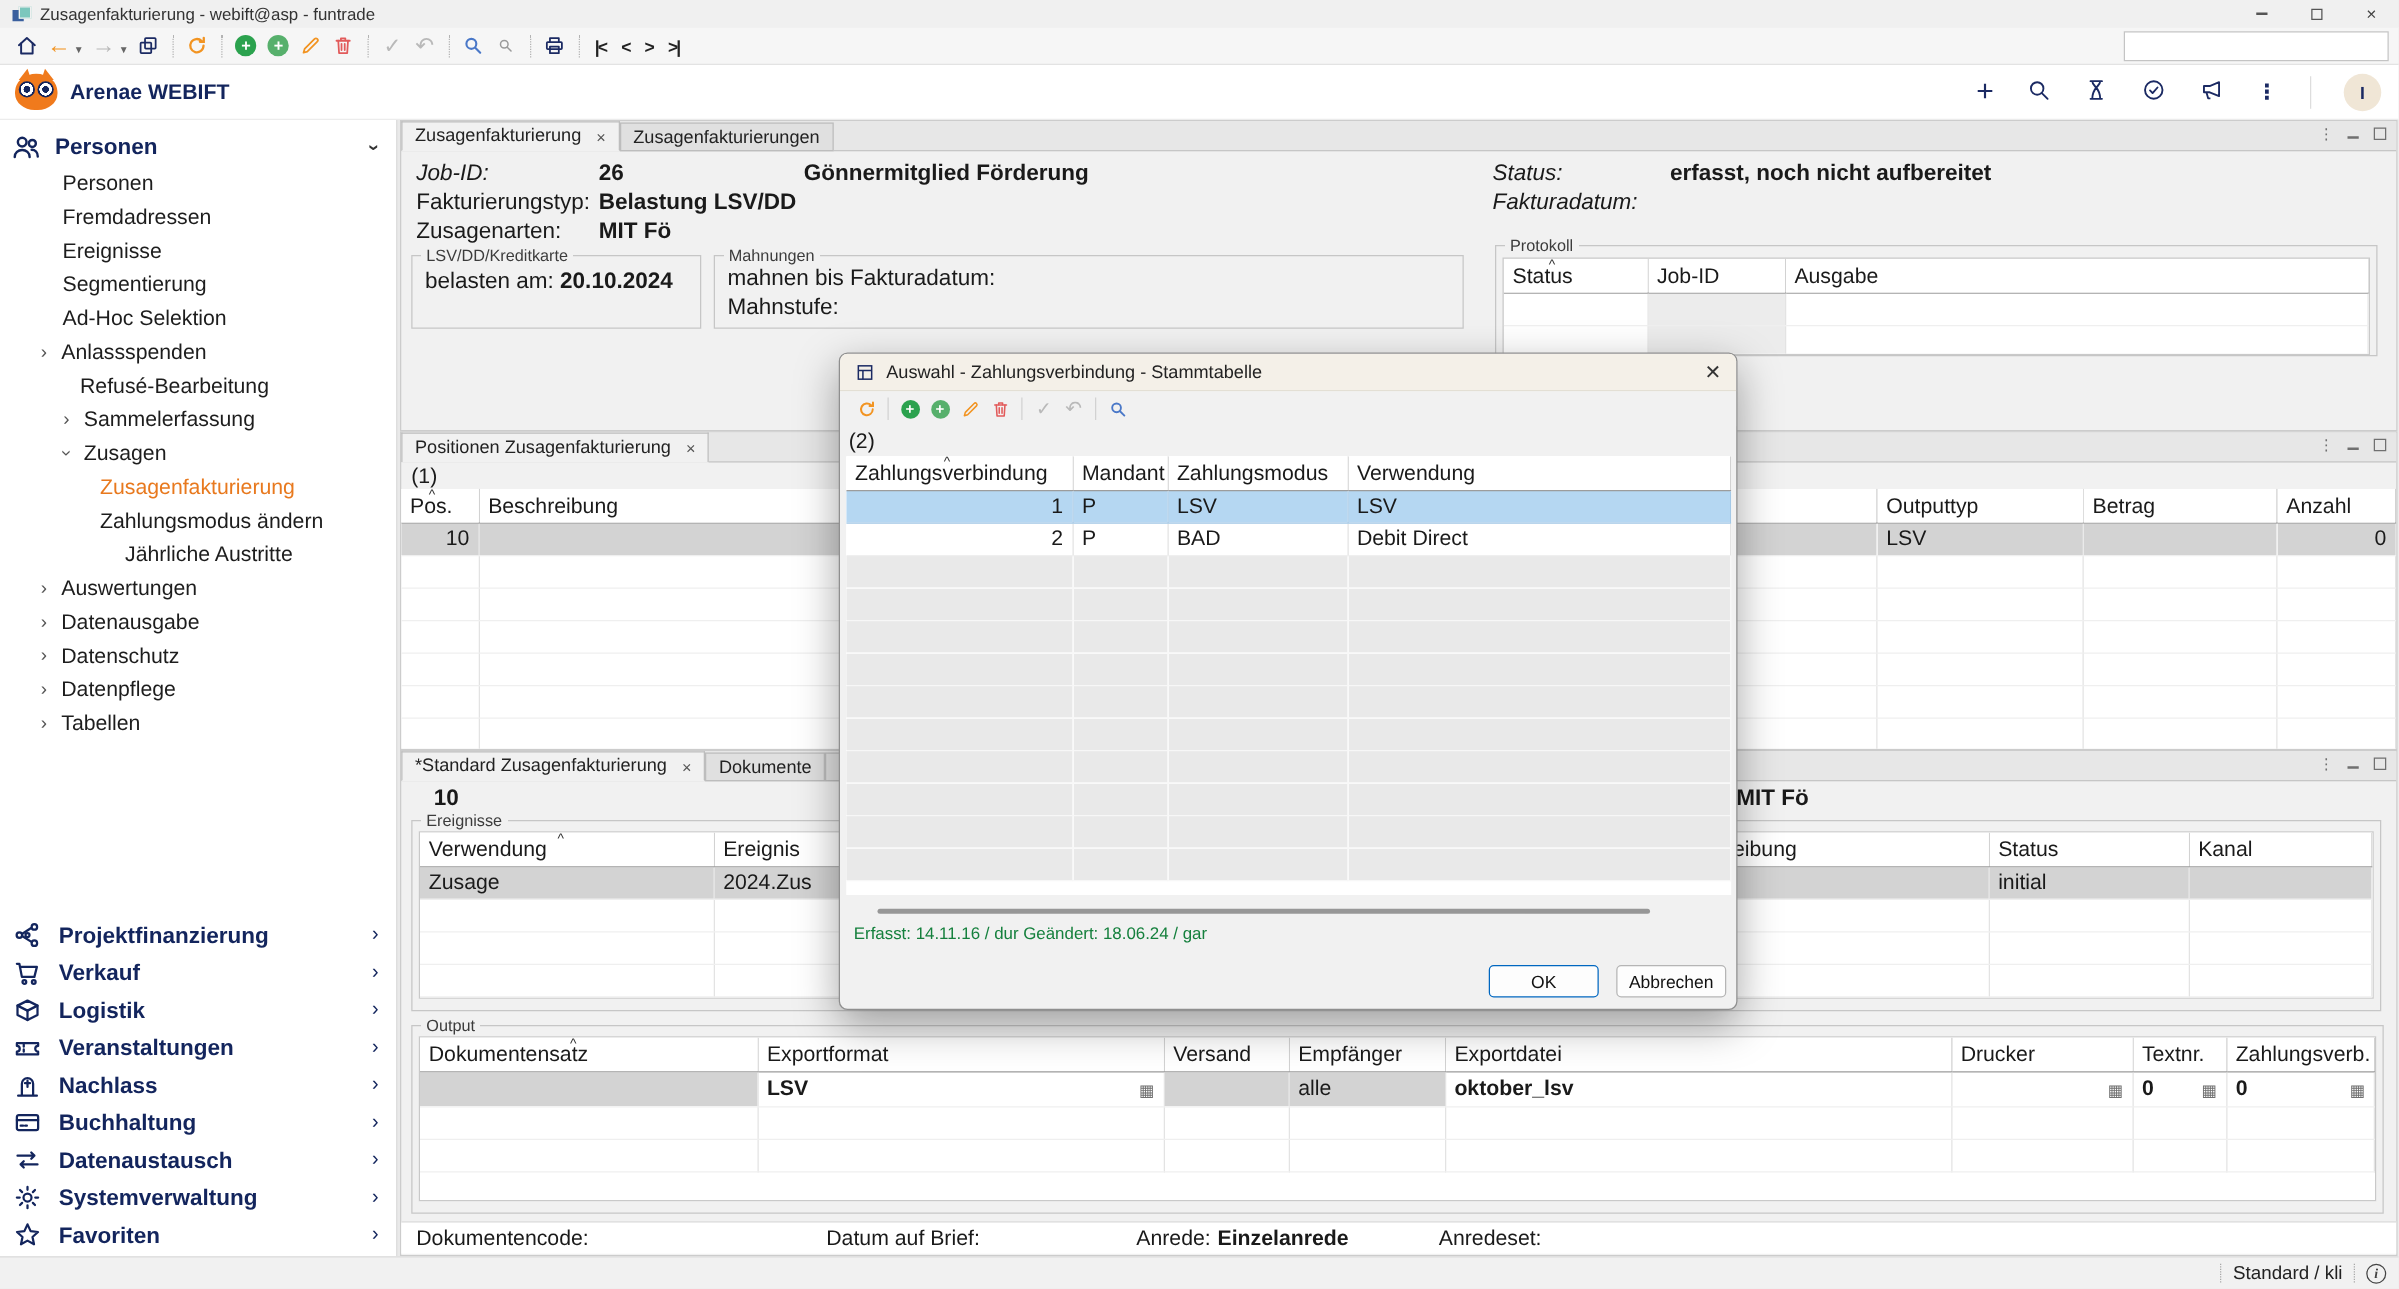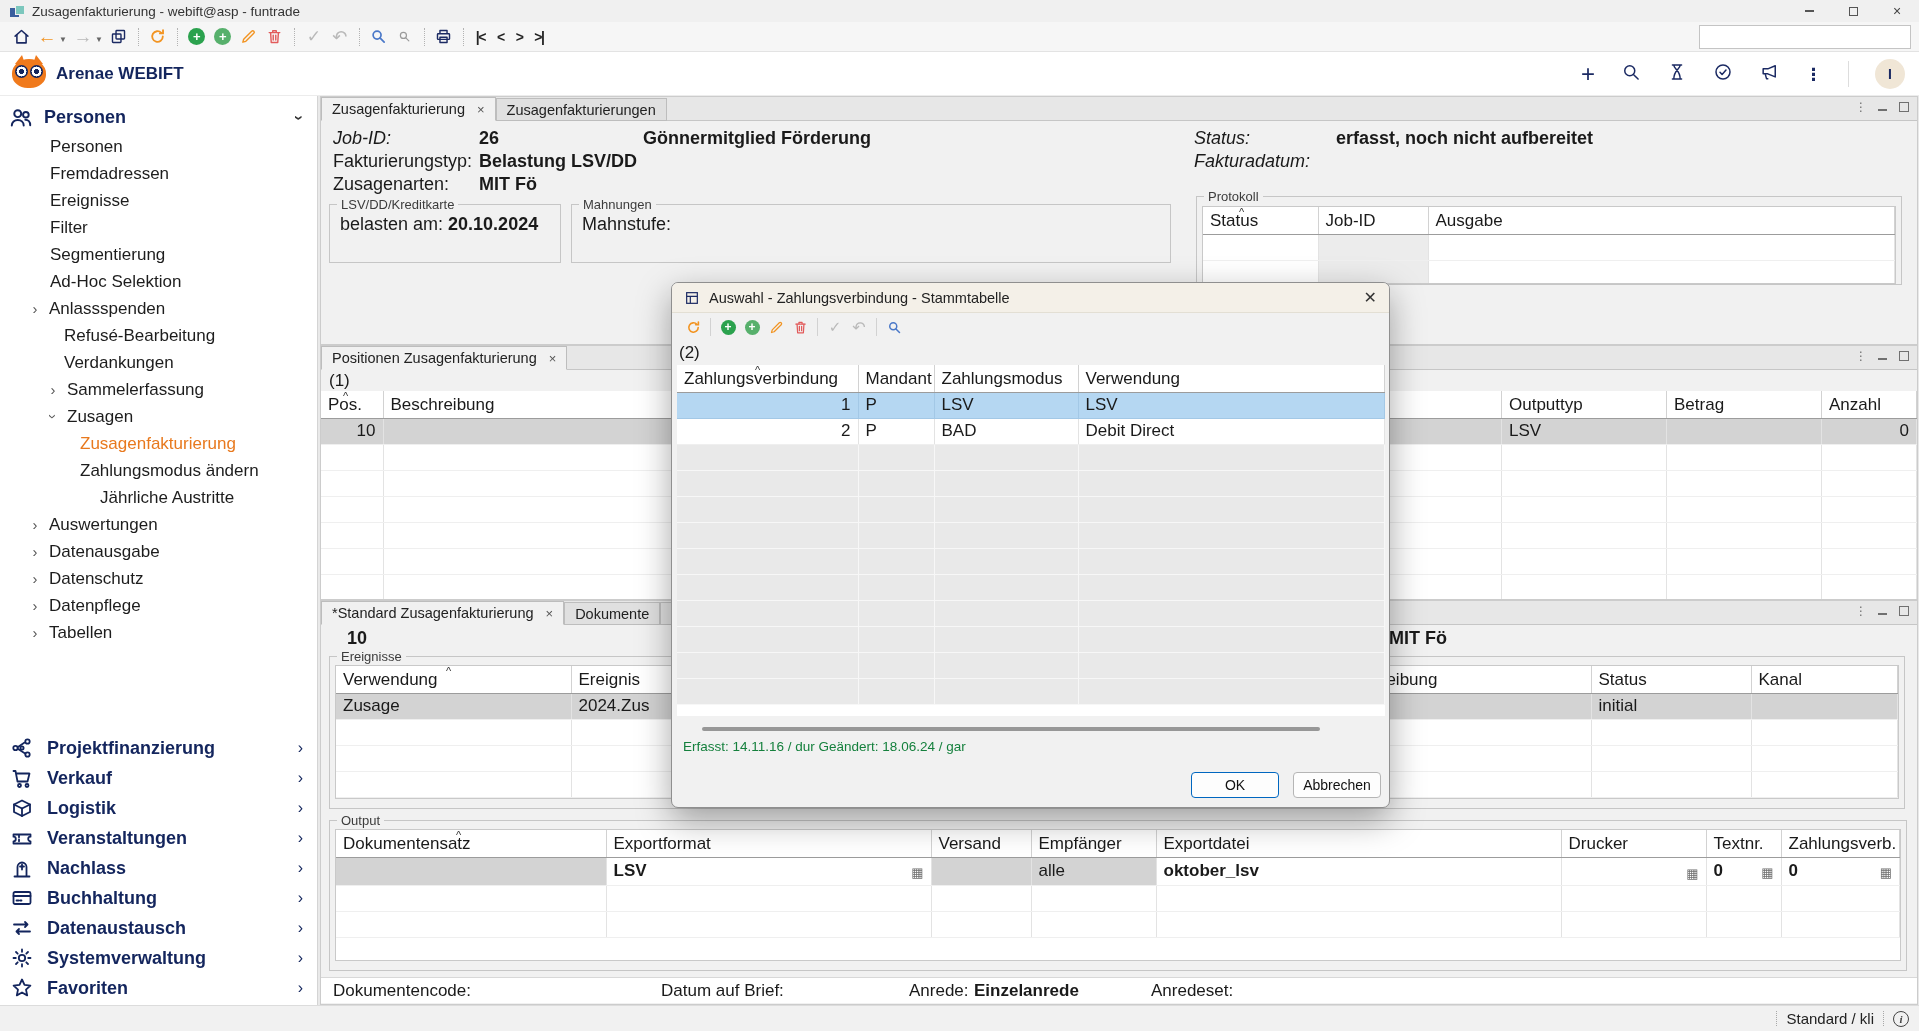--- a/index.html
+++ b/index.html
@@ -265,37 +265,31 @@
         <div class="nav-row" style="padding-left: 50px;">
           <span>Personen</span>
         </div>
         <div class="nav-row" style="padding-left: 50px;">
           <span>Fremdadressen</span>
         </div>
         <div class="nav-row" style="padding-left: 50px;">
           <span>Ereignisse</span>
         </div>
         <div class="nav-row" style="padding-left: 50px;">
-          <span>Filter</span>
-        </div>
-        <div class="nav-row" style="padding-left: 50px;">
           <span>Segmentierung</span>
         </div>
         <div class="nav-row" style="padding-left: 50px;">
           <span>Ad-Hoc Selektion</span>
         </div>
         <div class="nav-row" style="padding-left: 28px;">
           <span class="twisty">›</span>
           <span>Anlassspenden</span>
         </div>
         <div class="nav-row" style="padding-left: 64px;">
           <span>Refusé-Bearbeitung</span>
-        </div>
-        <div class="nav-row" style="padding-left: 64px;">
-          <span>Verdankungen</span>
         </div>
         <div class="nav-row" style="padding-left: 46px;">
           <span class="twisty">›</span>
           <span>Sammelerfassung</span>
         </div>
         <div class="nav-row" style="padding-left: 46px;">
           <span class="twisty open">›</span>
           <span>Zusagen</span>
         </div>
         <div class="nav-row active" style="padding-left: 80px;">
@@ -464,20 +458,21 @@
       <span class="row-lbl lbl-i" style="left:873px;top:7px">Status:</span>
       <span class="row-lbl b" style="left:1015px;top:7px">erfasst, noch nicht aufbereitet</span>
       <span class="row-lbl lbl-i" style="left:873px;top:30px">Fakturadatum:</span>
 
       <fieldset style="position:absolute;left:8px;top:76px;width:232px;height:66px">
         <legend>LSV/DD/Kreditkarte</legend>
         <div style="padding:2px 10px;font-size:18px"><span>belasten am:</span> <span class="b">20.10.2024</span></div>
       </fieldset>
       <fieldset style="position:absolute;left:250px;top:76px;width:600px;height:66px">
         <legend>Mahnungen</legend>
+        <div style="padding:0 10px;font-size:18px">mahnen bis Fakturadatum:</div>
         <div style="padding:2px 10px;font-size:18px">Mahnstufe:</div>
       </fieldset>
       <fieldset style="position:absolute;left:875px;top:68px;width:706px;height:96px">
         <legend>Protokoll</legend>
         <div style="margin:2px 5px 0 5px;border:1px solid #c9c9c9;overflow:hidden;height:78px">
           <table class="grid">
             <colgroup>
                 <col style="width:115px">
                 <col style="width:110px">
                 <col>

